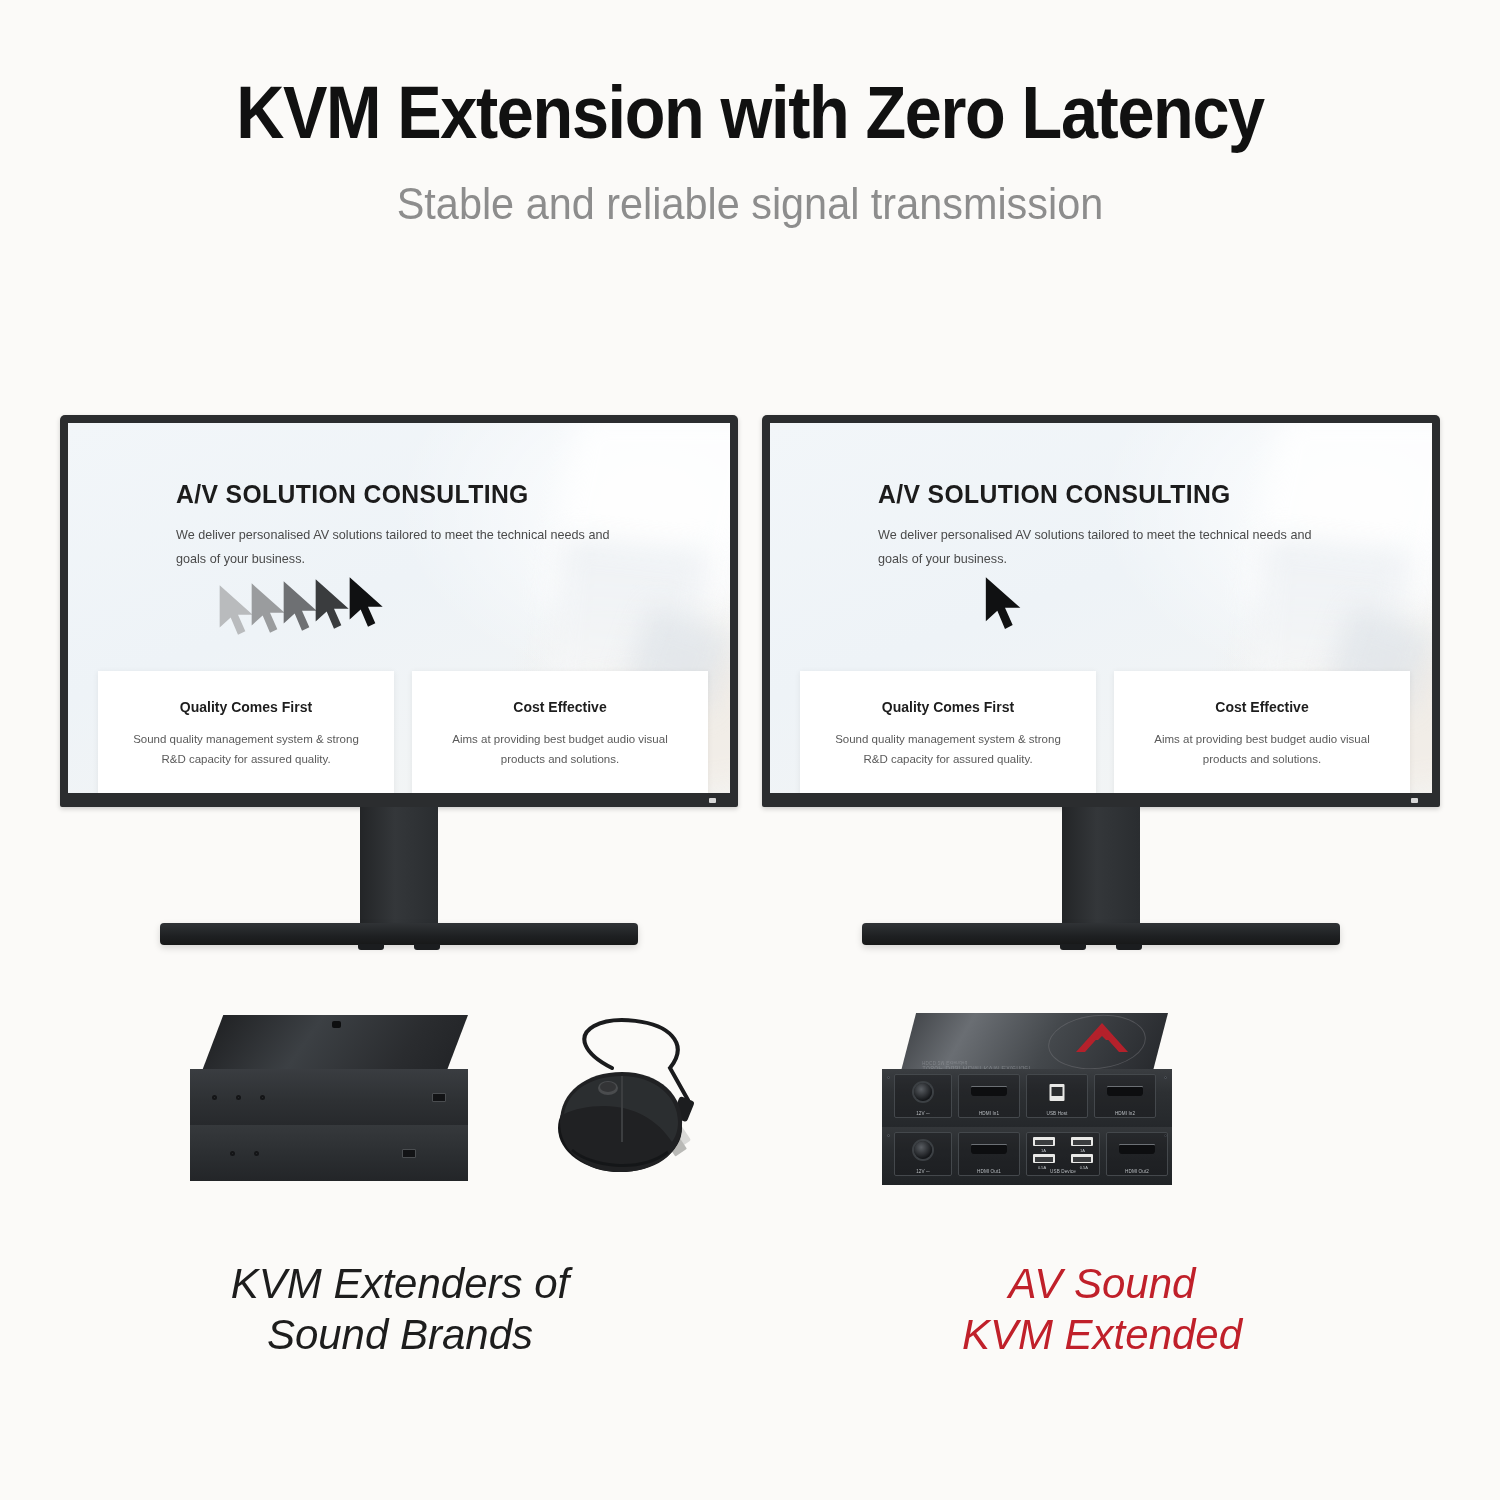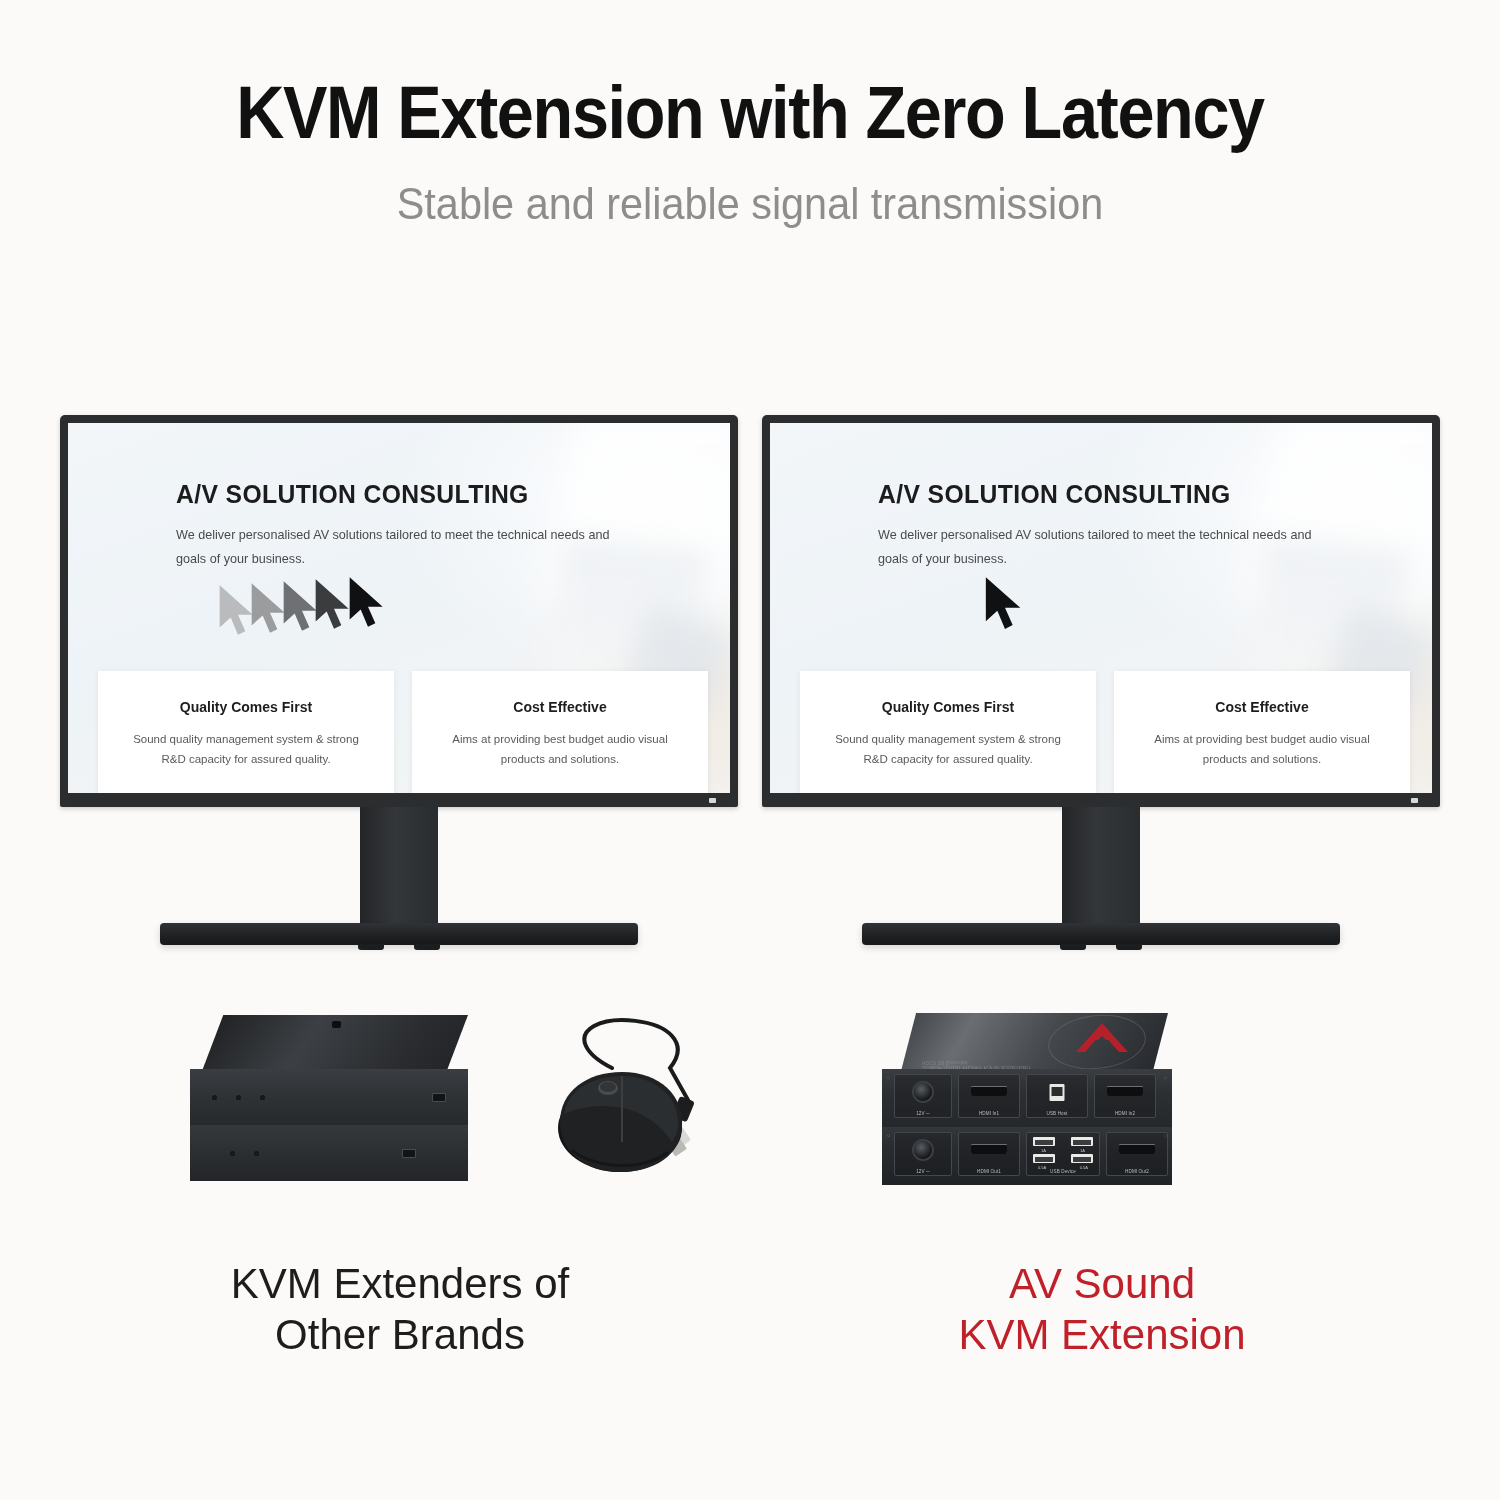--- a/index.html
+++ b/index.html
@@ -186,21 +186,21 @@
   .mouse{position:absolute;width:200px;height:185px;}
   .mouse.left{left:482px;top:5px;}
 
   
   .caption{
     position:absolute;top:1258px;width:680px;text-align:center;
     font-size:42px;line-height:1.22;font-weight:400;
   }
   .caption.left{left:60px;color:#1d1d1d;}
   .caption.right{left:762px;color:#c0202a;}
-  .caption span{display:block;}
+  .caption span{display:block;font-style:italic;}
 </style>
 </head>
 <body>
 
 <div class="stage">
 
   <div class="headline">KVM Extension with Zero Latency</div>
   <div class="subhead">Stable and reliable signal transmission</div>
 
   <div class="monitor left">
@@ -405,20 +405,20 @@
           <div class="hdmi"></div>
           <div class="plabel">HDMI Out2</div>
         </div>
       </div>
     </div>
 
   </div>
 
   <div class="caption left">
     <span>KVM Extenders of</span>
-    <span>Other Brands</span>
+    <span>Sound Brands</span>
   </div>
   <div class="caption right">
     <span>AV Sound</span>
-    <span>KVM Extension</span>
+    <span>KVM Extended</span>
   </div>
 
 </div>
 
 </body></html>

